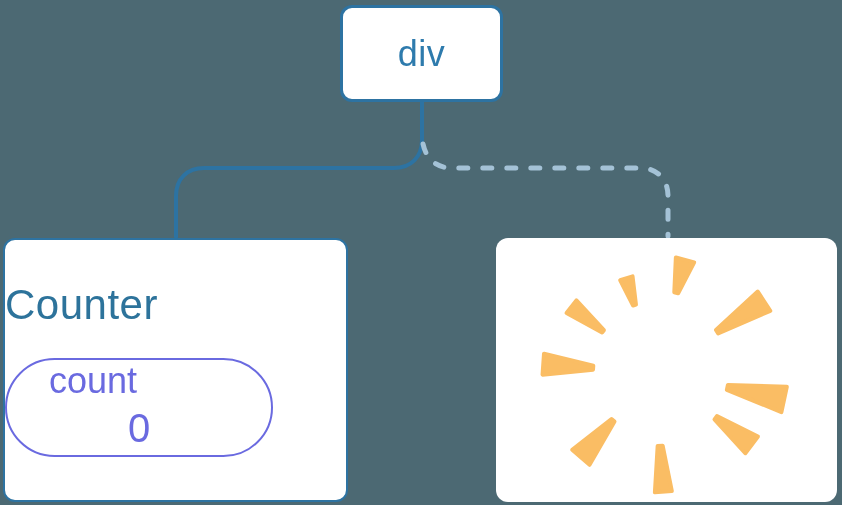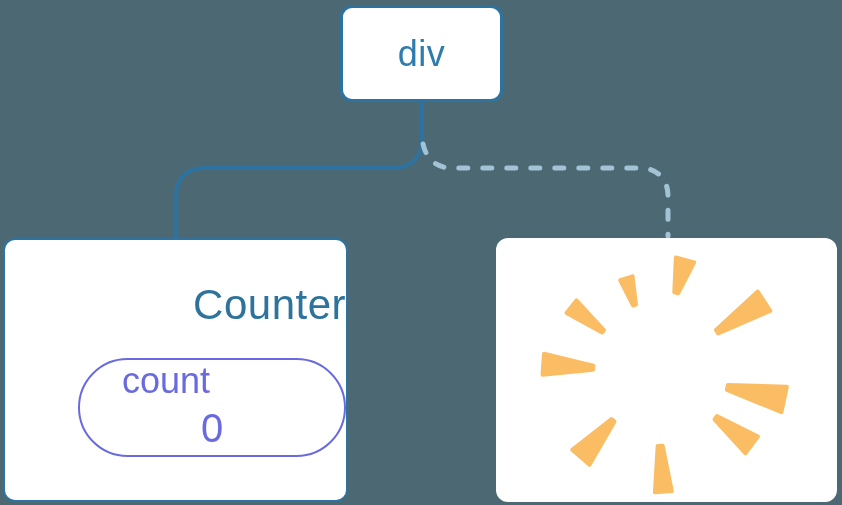--- a/index.html
+++ b/index.html
@@ -57,21 +57,21 @@
   .root-label {
     color: var(--root-label);
     font-size: 36px;
     font-weight: 500;
     letter-spacing: 0.5px;
   }
   .counter-node {
     left: 3px; top: 238px;
     width: 345px; height: 264px;
     border: 2px solid var(--node-border);
-    display: flex; flex-direction: column; align-items: flex-end;
+    display: flex; flex-direction: column; align-items: flex-start;
   }
   .counter-title {
     margin-top: 44px;
     color: var(--counter-title);
     font-size: 42px;
     font-weight: 500;
     line-height: 1;
     letter-spacing: 0.5px;
   }
   .state-pill {

